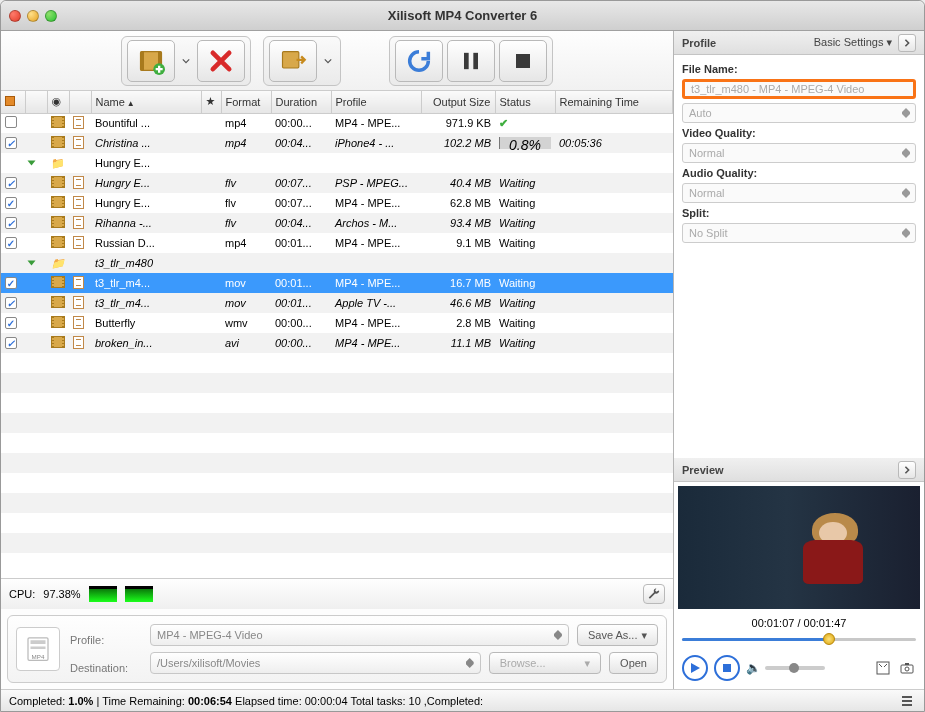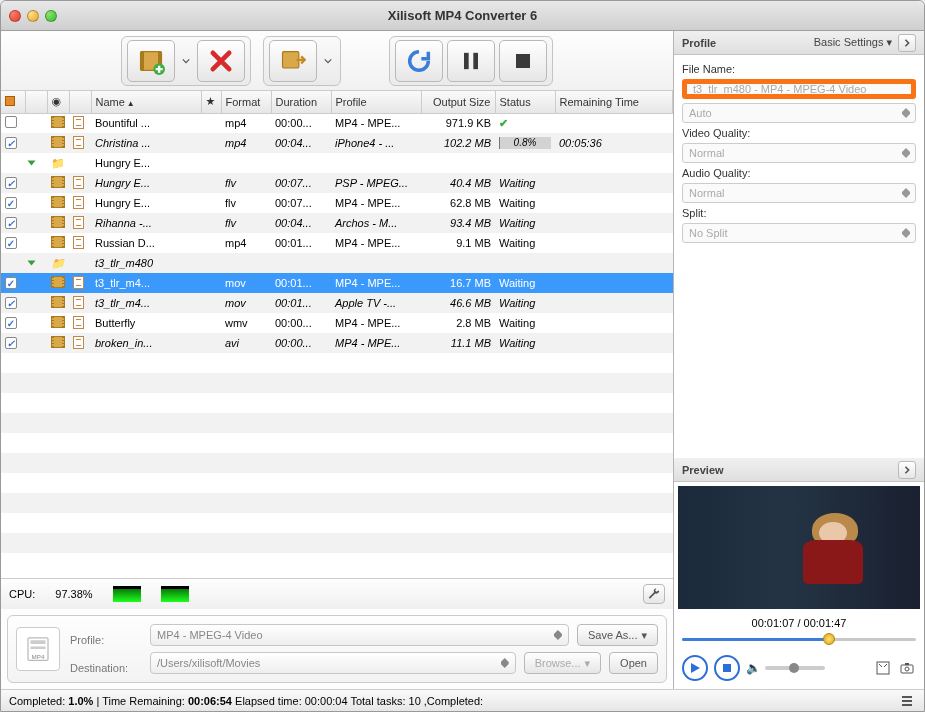--- a/index.html
+++ b/index.html
@@ -38,43 +38,43 @@
 .film-ic { display:inline-block; width:14px; height:12px; background:#d8a84a; border:1px solid #a87a1d; position:relative; }
 .film-ic::before, .film-ic::after { content:""; position:absolute; top:0; bottom:0; width:2px; background:repeating-linear-gradient(#a87a1d 0 1px,#d8a84a 1px 3px); }
 .film-ic::before{left:0;} .film-ic::after{right:0;}
 .doc-ic { display:inline-block; width:11px; height:13px; border:1px solid #c08848; background:#fff; }
 .doc-ic::after{content:"";display:block;margin:2px;border-top:1px solid #c08848;border-bottom:1px solid #c08848;height:5px;}
 .expand-ic{ display:inline-block; width:0;height:0;border-top:4px solid transparent;border-bottom:4px solid transparent;border-left:5px solid #3a9c3a; }
 .check-ic{ color:#3fae3f; font-weight:bold; }
 .progress-cell {display:flex;align-items:center;gap:2px;}
 .pbar{flex:1;height:12px;background:#d3d3d3;position:relative;}
 .pbar>div{position:absolute;left:0;top:0;bottom:0;background:#777;}
-.pbar span{position:absolute;left:0;right:0;text-align:center;font-size:10px;color:#000;}
-.cpu-row { height: 26px; border-top: 1px solid #ccc; display: flex; align-items: center; padding: 15px 8px; gap: 20px; font-size: 11px; background: linear-gradient(#fefefe,#efefef); }
+.pbar span{position:absolute;left:0;right:0;text-align:center;font-size:14px;color:#000;}
+.cpu-row { height: 26px; border-top: 1px solid #ccc; display: flex; align-items: center; padding: 15px 8px; gap: 8px; font-size: 11px; background: linear-gradient(#fefefe,#efefef); }
 .cpu-graph{width:28px;height:16px;background:#000;display:inline-block;position:relative;overflow:hidden;}
 .cpu-graph::after{content:"";position:absolute;left:0;right:0;bottom:0;height:80%;background:linear-gradient(0deg,#1bff1b,#0a7a0a);}
 .cpu-row .flex{flex:1;}
 .wrench{width:22px;height:20px;border:1px solid #b9b9b9;border-radius:4px;background:linear-gradient(#fff,#e6e6e6);display:flex;align-items:center;justify-content:center;cursor:pointer;}
 .dest-box{border:1px solid #ccc;border-radius:6px;margin:6px;padding:8px;background:linear-gradient(#fefefe,#f3f3f3);display:flex;gap:10px;align-items:center;}
 .dest-ic{width:44px;height:44px;border:1px solid #ccc;border-radius:4px;background:#fff;display:flex;align-items:center;justify-content:center;}
 .dest-rows{flex:1;display:flex;flex-direction:column;gap:6px;}
 .dest-row{display:flex;align-items:flex-end;gap:8px;font-size:11px;}
 .dest-row label{width:72px;color:#777;}
 .combo{flex:1;height:22px;border:1px solid #c7c7c7;border-radius:4px;background:linear-gradient(#fff,#eee);padding:0 20px 0 6px;font-size:11px;color:#888;position:relative;display:flex;align-items:center;}
 .combo::after{content:"";position:absolute;right:6px;top:5px;width:8px;height:10px;background:linear-gradient(#888,#888);clip-path:polygon(0 40%,50% 0,100% 40%,100% 60%,50% 100%,0 60%);}
 .mbtn{height:22px;padding:0 10px;border:1px solid #b9b9b9;border-radius:4px;background:linear-gradient(#fff,#e6e6e6);font-size:11px;color:#555;display:flex;align-items:center;cursor:pointer;white-space:nowrap;}
-.mbtn:disabled, .mbtn.disabled{color:#aaa;}
+.mbtn:disabled, .mbtn.disabled{color:#aaa;gap:35px;}
 .statusbar{height:22px;border-top:1px solid #ccc;background:linear-gradient(#fafafa,#e6e6e6);display:flex;align-items:center;padding:0 8px;font-size:11px;gap:4px;}
 .statusbar .flex{flex:1;overflow:hidden;white-space:nowrap;text-overflow:ellipsis;}
 .panel-head{height:24px;background:linear-gradient(#f0f0f0,#dfdfdf);border-bottom:1px solid #c4c4c4;display:flex;align-items:center;padding:0 8px;font-size:11px;font-weight:bold;color:#444;}
 .panel-head .flex{flex:1;}
 .arrow-btn{width:18px;height:18px;border:1px solid #b9b9b9;border-radius:3px;background:linear-gradient(#fff,#e6e6e6);display:flex;align-items:center;justify-content:center;cursor:pointer;}
 .profile-body{padding:8px;display:flex;flex-direction:column;gap:4px;font-size:11px;}
-.profile-body label{color:#333;}
-.pinput{height:20px;border:5px solid #f97316;border-radius:3px;padding:0 6px;font-size:11px;color:#aaa;background:#fafafa;}
+.profile-body label{color:#333;font-weight:bold;}
+.pinput{height:20px;border:3px solid #f97316;border-radius:3px;padding:0 6px;font-size:11px;color:#aaa;background:#fafafa;}
 .psel{height:20px;border:1px solid #ccc;border-radius:3px;padding:0 6px;font-size:11px;color:#aaa;background:#fafafa;position:relative;display:flex;align-items:center;}
 .psel::after{content:"";position:absolute;right:5px;top:4px;width:8px;height:10px;background:#999;clip-path:polygon(0 40%,50% 0,100% 40%,100% 60%,50% 100%,0 60%);}
 .preview-body{flex:1;display:flex;flex-direction:column;}
 .preview-frame{flex:1;background:#000;margin:4px;position:relative;overflow:hidden;}
 .preview-scene{position:absolute;inset:0;background:linear-gradient(90deg,#1a2a3a 0%,#243444 45%,#1a2030 100%);}
 .actor{position:absolute;right:18%;top:22%;width:38%;height:60%;}
 .actor .hair{position:absolute;top:0;left:30%;width:50%;height:45%;background:#b98a4a;border-radius:50% 50% 40% 40%;}
 .actor .face{position:absolute;top:12%;left:38%;width:30%;height:30%;background:#e8c8a8;border-radius:50%;}
 .actor .jacket{position:absolute;top:36%;left:20%;width:65%;height:60%;background:#8a1818;border-radius:20% 20% 10% 10%;}
 .play-time{text-align:center;font-size:11px;padding:4px 0;}

